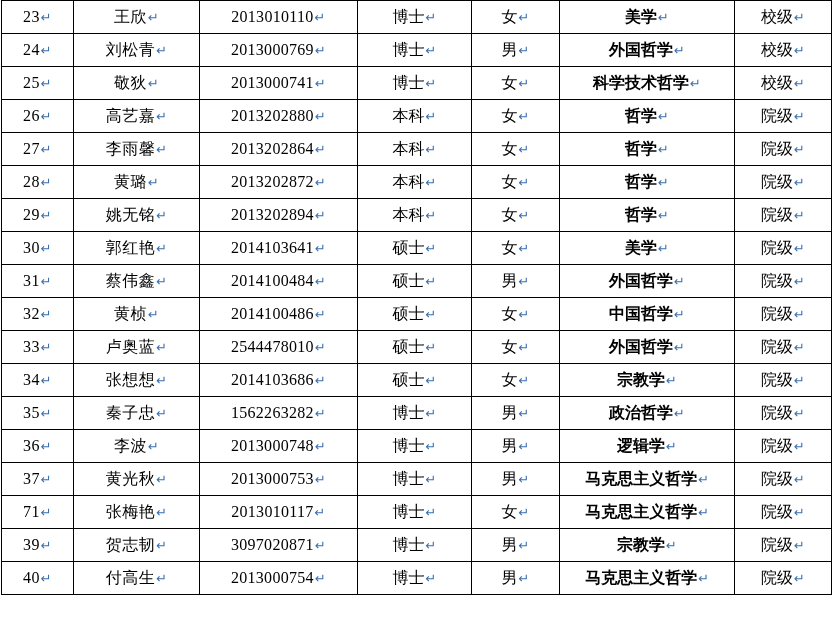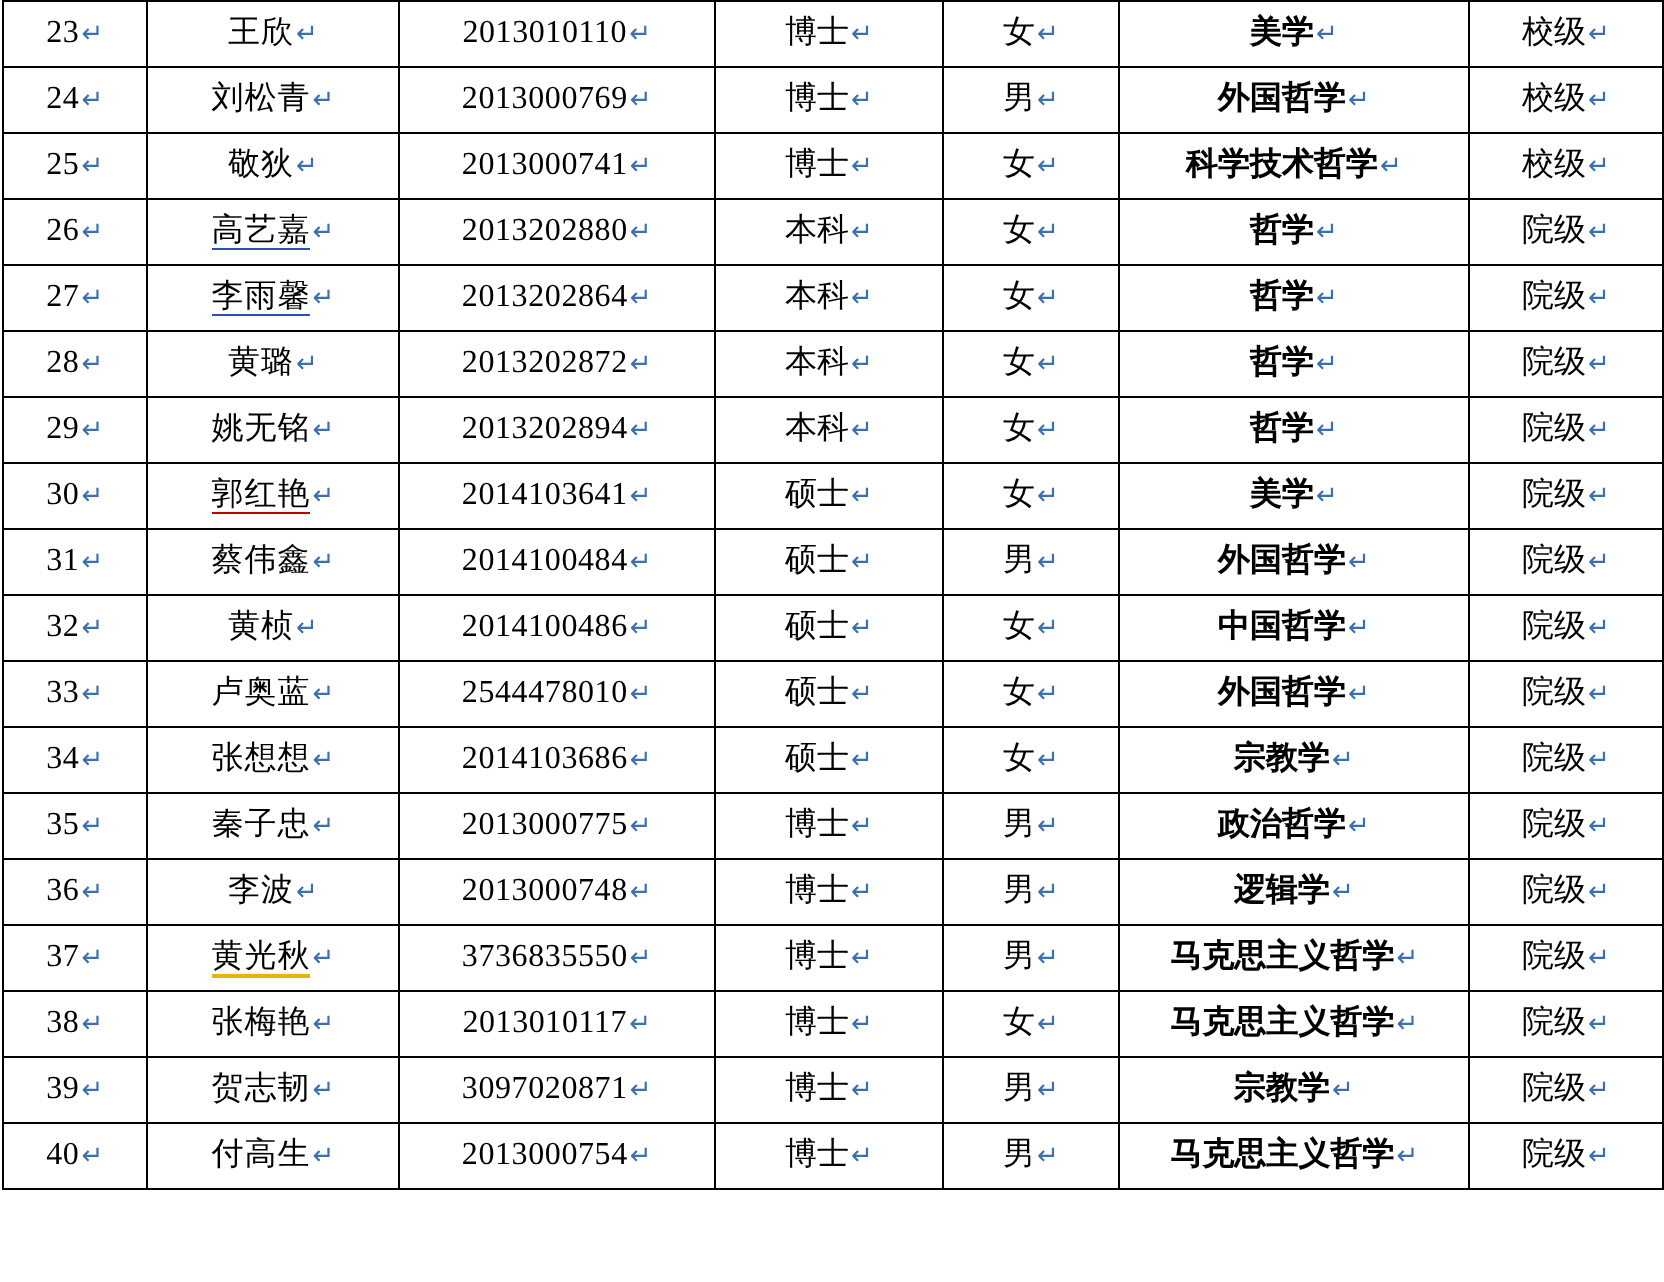--- a/index.html
+++ b/index.html
@@ -57,21 +57,21 @@
     font-family: "DejaVu Sans", sans-serif;
     vertical-align: baseline;
     margin-left: 1px;
   }
   .name-cell .txt {
     letter-spacing: 0.5px;
   }
   
   .name-cell.flagged .txt {
     border-bottom: 1px solid #2a4fb7;
-    padding-bottom: 0px;
+    padding-bottom: 16px;
   }
   .name-cell.flagged.red .txt {
     border-bottom: 1px solid #c00000;
   }
   .name-cell.flagged.orange .txt {
     border-bottom: 2px solid #eab308;
   }
   .major-cell .txt {
     letter-spacing: 0px;
     font-weight: bold;
@@ -204,46 +204,46 @@
           <td class="name-cell"><span class="cell-inner"><span class="txt">张想想</span></span><span class="mark">↵</span></td>
           <td class="id-cell"><span class="cell-inner"><span class="txt">2014103686</span></span><span class="mark">↵</span></td>
           <td><span class="cell-inner"><span class="txt">硕士</span></span><span class="mark">↵</span></td>
           <td><span class="cell-inner"><span class="txt">女</span></span><span class="mark">↵</span></td>
           <td class="major-cell"><span class="cell-inner"><span class="txt">宗教学</span></span><span class="mark">↵</span></td>
           <td><span class="cell-inner"><span class="txt">院级</span></span><span class="mark">↵</span></td>
         </tr>
         <tr>
           <td class="num-cell"><span class="cell-inner"><span class="txt">35</span></span><span class="mark">↵</span></td>
           <td class="name-cell"><span class="cell-inner"><span class="txt">秦子忠</span></span><span class="mark">↵</span></td>
-          <td class="id-cell"><span class="cell-inner"><span class="txt">2013000775</span></span><span class="mark">↵</span></td>
+          <td class="id-cell"><span class="cell-inner"><span class="txt">1562263282</span></span><span class="mark">↵</span></td>
           <td><span class="cell-inner"><span class="txt">博士</span></span><span class="mark">↵</span></td>
           <td><span class="cell-inner"><span class="txt">男</span></span><span class="mark">↵</span></td>
           <td class="major-cell"><span class="cell-inner"><span class="txt">政治哲学</span></span><span class="mark">↵</span></td>
           <td><span class="cell-inner"><span class="txt">院级</span></span><span class="mark">↵</span></td>
         </tr>
         <tr>
           <td class="num-cell"><span class="cell-inner"><span class="txt">36</span></span><span class="mark">↵</span></td>
           <td class="name-cell"><span class="cell-inner"><span class="txt">李波</span></span><span class="mark">↵</span></td>
           <td class="id-cell"><span class="cell-inner"><span class="txt">2013000748</span></span><span class="mark">↵</span></td>
           <td><span class="cell-inner"><span class="txt">博士</span></span><span class="mark">↵</span></td>
           <td><span class="cell-inner"><span class="txt">男</span></span><span class="mark">↵</span></td>
           <td class="major-cell"><span class="cell-inner"><span class="txt">逻辑学</span></span><span class="mark">↵</span></td>
           <td><span class="cell-inner"><span class="txt">院级</span></span><span class="mark">↵</span></td>
         </tr>
         <tr>
           <td class="num-cell"><span class="cell-inner"><span class="txt">37</span></span><span class="mark">↵</span></td>
           <td class="name-cell flagged orange"><span class="cell-inner"><span class="txt">黄光秋</span></span><span class="mark">↵</span></td>
-          <td class="id-cell"><span class="cell-inner"><span class="txt">3736835550</span></span><span class="mark">↵</span></td>
+          <td class="id-cell"><span class="cell-inner"><span class="txt">2013000753</span></span><span class="mark">↵</span></td>
           <td><span class="cell-inner"><span class="txt">博士</span></span><span class="mark">↵</span></td>
           <td><span class="cell-inner"><span class="txt">男</span></span><span class="mark">↵</span></td>
           <td class="major-cell tight"><span class="cell-inner"><span class="txt">马克思主义哲学</span></span><span class="mark">↵</span></td>
           <td><span class="cell-inner"><span class="txt">院级</span></span><span class="mark">↵</span></td>
         </tr>
         <tr>
-          <td class="num-cell"><span class="cell-inner"><span class="txt">38</span></span><span class="mark">↵</span></td>
+          <td class="num-cell"><span class="cell-inner"><span class="txt">71</span></span><span class="mark">↵</span></td>
           <td class="name-cell"><span class="cell-inner"><span class="txt">张梅艳</span></span><span class="mark">↵</span></td>
           <td class="id-cell"><span class="cell-inner"><span class="txt">2013010117</span></span><span class="mark">↵</span></td>
           <td><span class="cell-inner"><span class="txt">博士</span></span><span class="mark">↵</span></td>
           <td><span class="cell-inner"><span class="txt">女</span></span><span class="mark">↵</span></td>
           <td class="major-cell tight"><span class="cell-inner"><span class="txt">马克思主义哲学</span></span><span class="mark">↵</span></td>
           <td><span class="cell-inner"><span class="txt">院级</span></span><span class="mark">↵</span></td>
         </tr>
         <tr>
           <td class="num-cell"><span class="cell-inner"><span class="txt">39</span></span><span class="mark">↵</span></td>
           <td class="name-cell"><span class="cell-inner"><span class="txt">贺志韧</span></span><span class="mark">↵</span></td>

